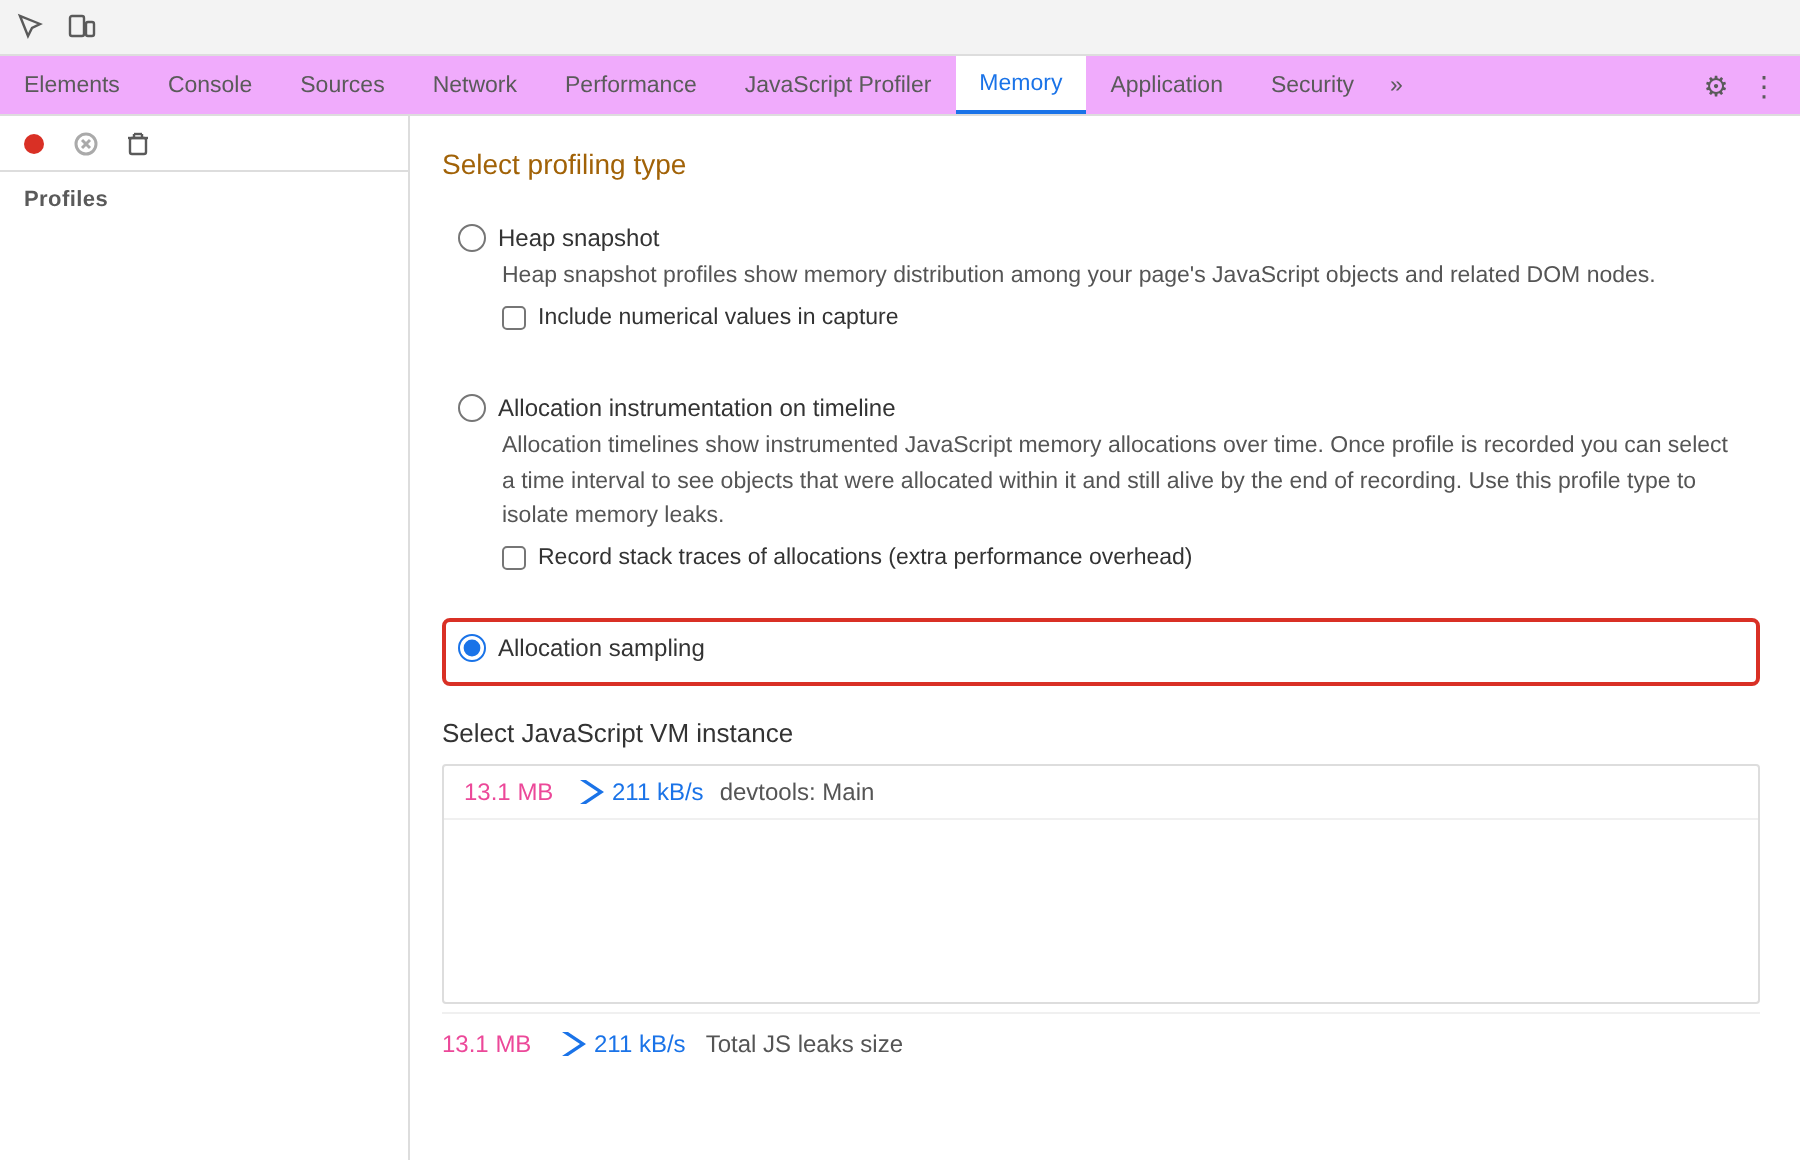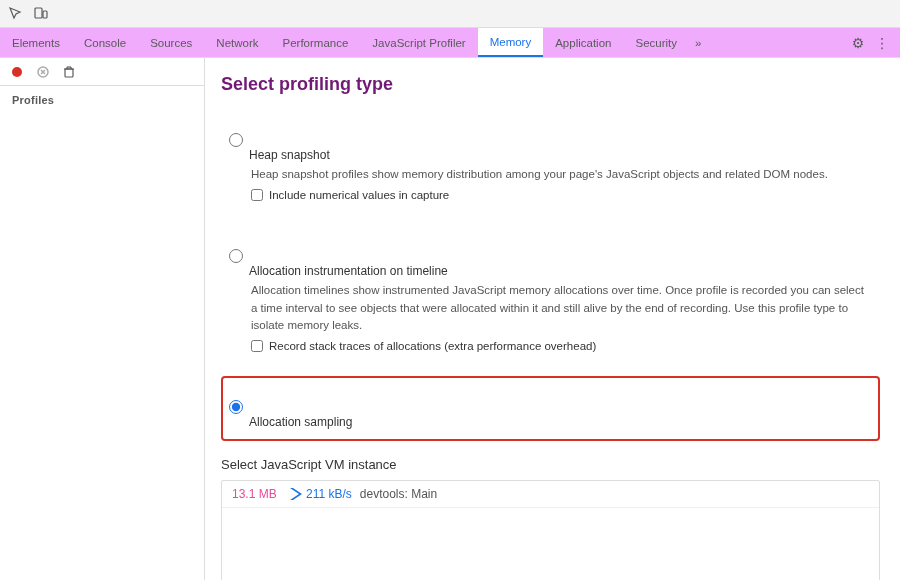--- a/index.html
+++ b/index.html
@@ -110,23 +110,23 @@
       flex: 1;
       overflow-y: auto;
       padding: 16px 20px 16px 16px;
       position: relative;
     }
     .content-area::-webkit-scrollbar { width: 8px; }
     .content-area::-webkit-scrollbar-track { background: #f1f1f1; }
     .content-area::-webkit-scrollbar-thumb { background: #ccc; border-radius: 4px; }
 
     .section-title {
-      font-size: 18px;
-      font-weight: 700;
-      color: #701a75;
+      font-size: 14px;
+      font-weight: 400;
+      color: #a16207;
       margin-bottom: 14px;
     }
 
     
     .profile-option {
       margin-bottom: 16px;
       padding: 8px 8px 8px 8px;
       border-radius: 4px;
     }
     .profile-option.selected {
@@ -143,21 +143,20 @@
     .option-header input[type="radio"] {
       cursor: pointer;
       width: 14px; height: 14px;
       accent-color: #1a73e8;
     }
     .option-header label {
       font-size: 12px;
       color: #333;
       cursor: pointer;
       font-weight: 400;
-      margin-top: 31px;
     }
     .option-desc {
       margin-left: 22px;
       font-size: 11.5px;
       color: #555;
       line-height: 1.5;
       margin-bottom: 6px;
     }
     .option-checkbox {
       margin-left: 22px;

